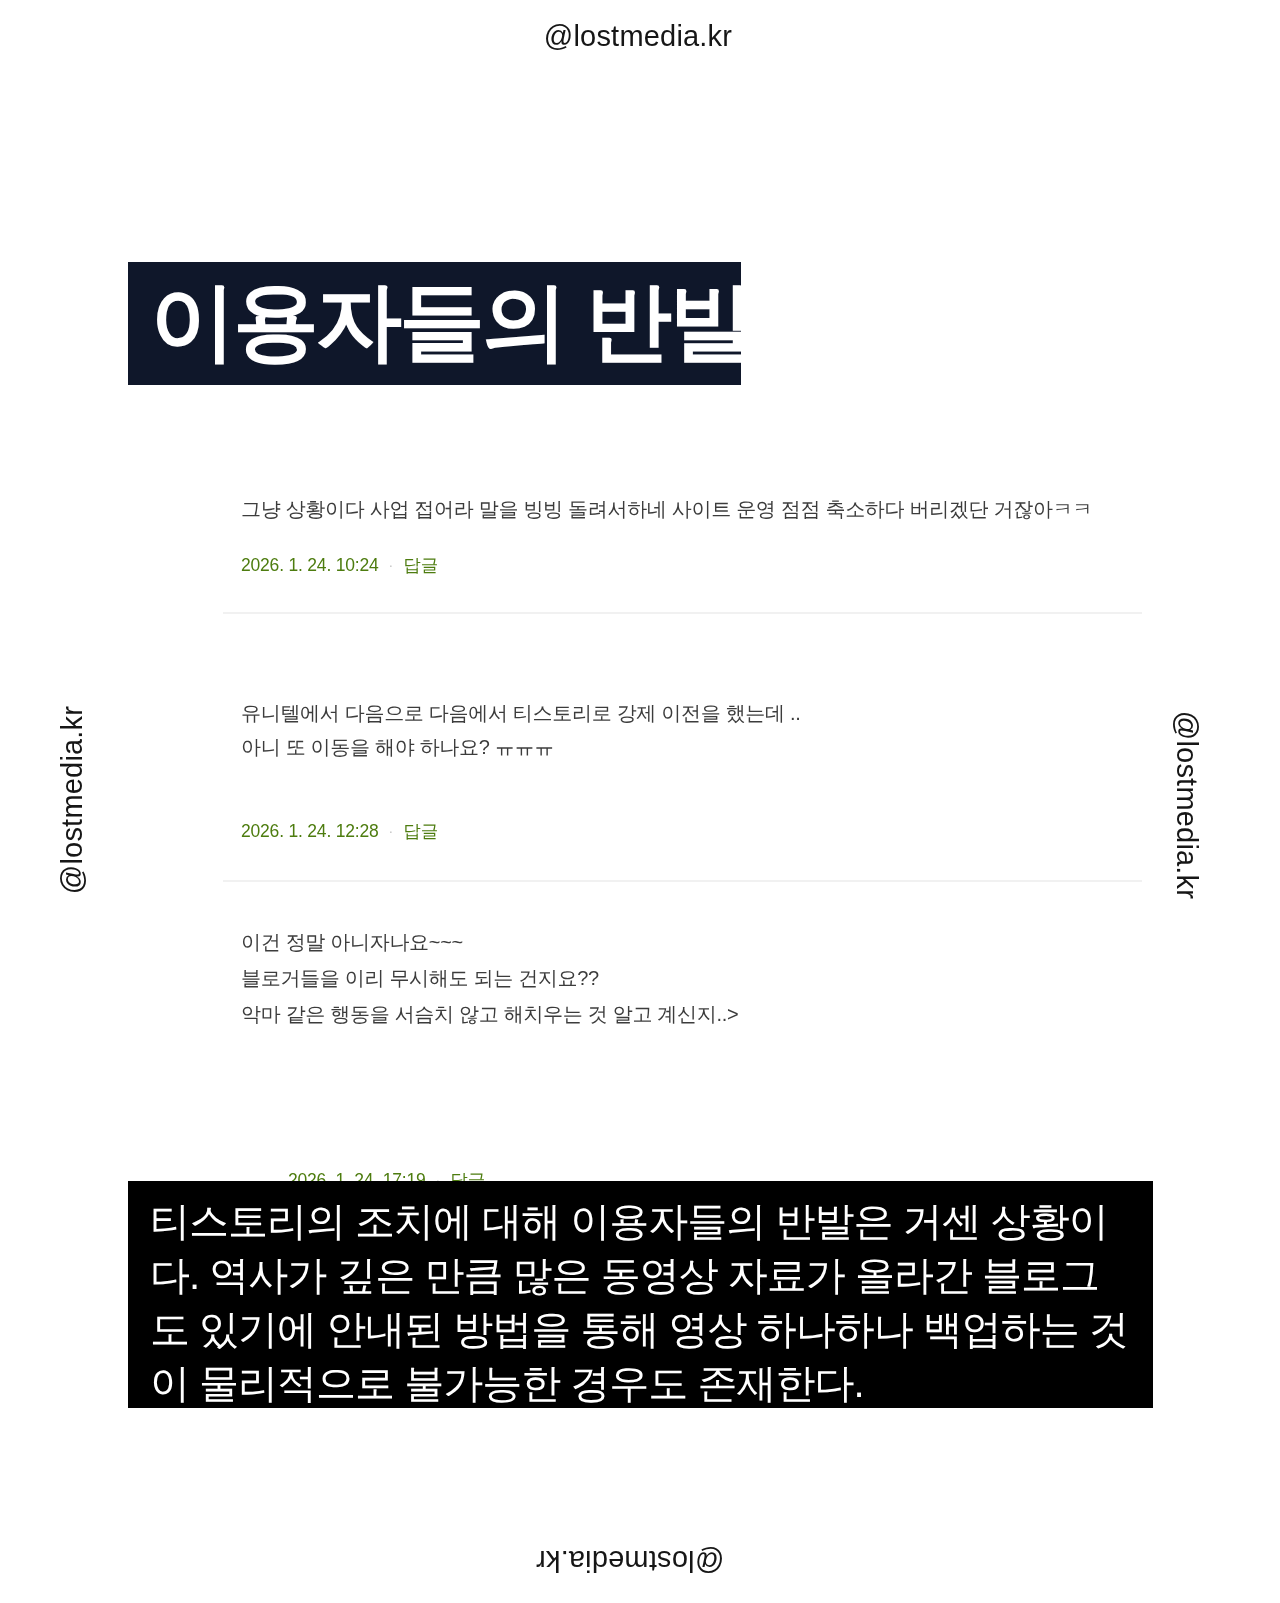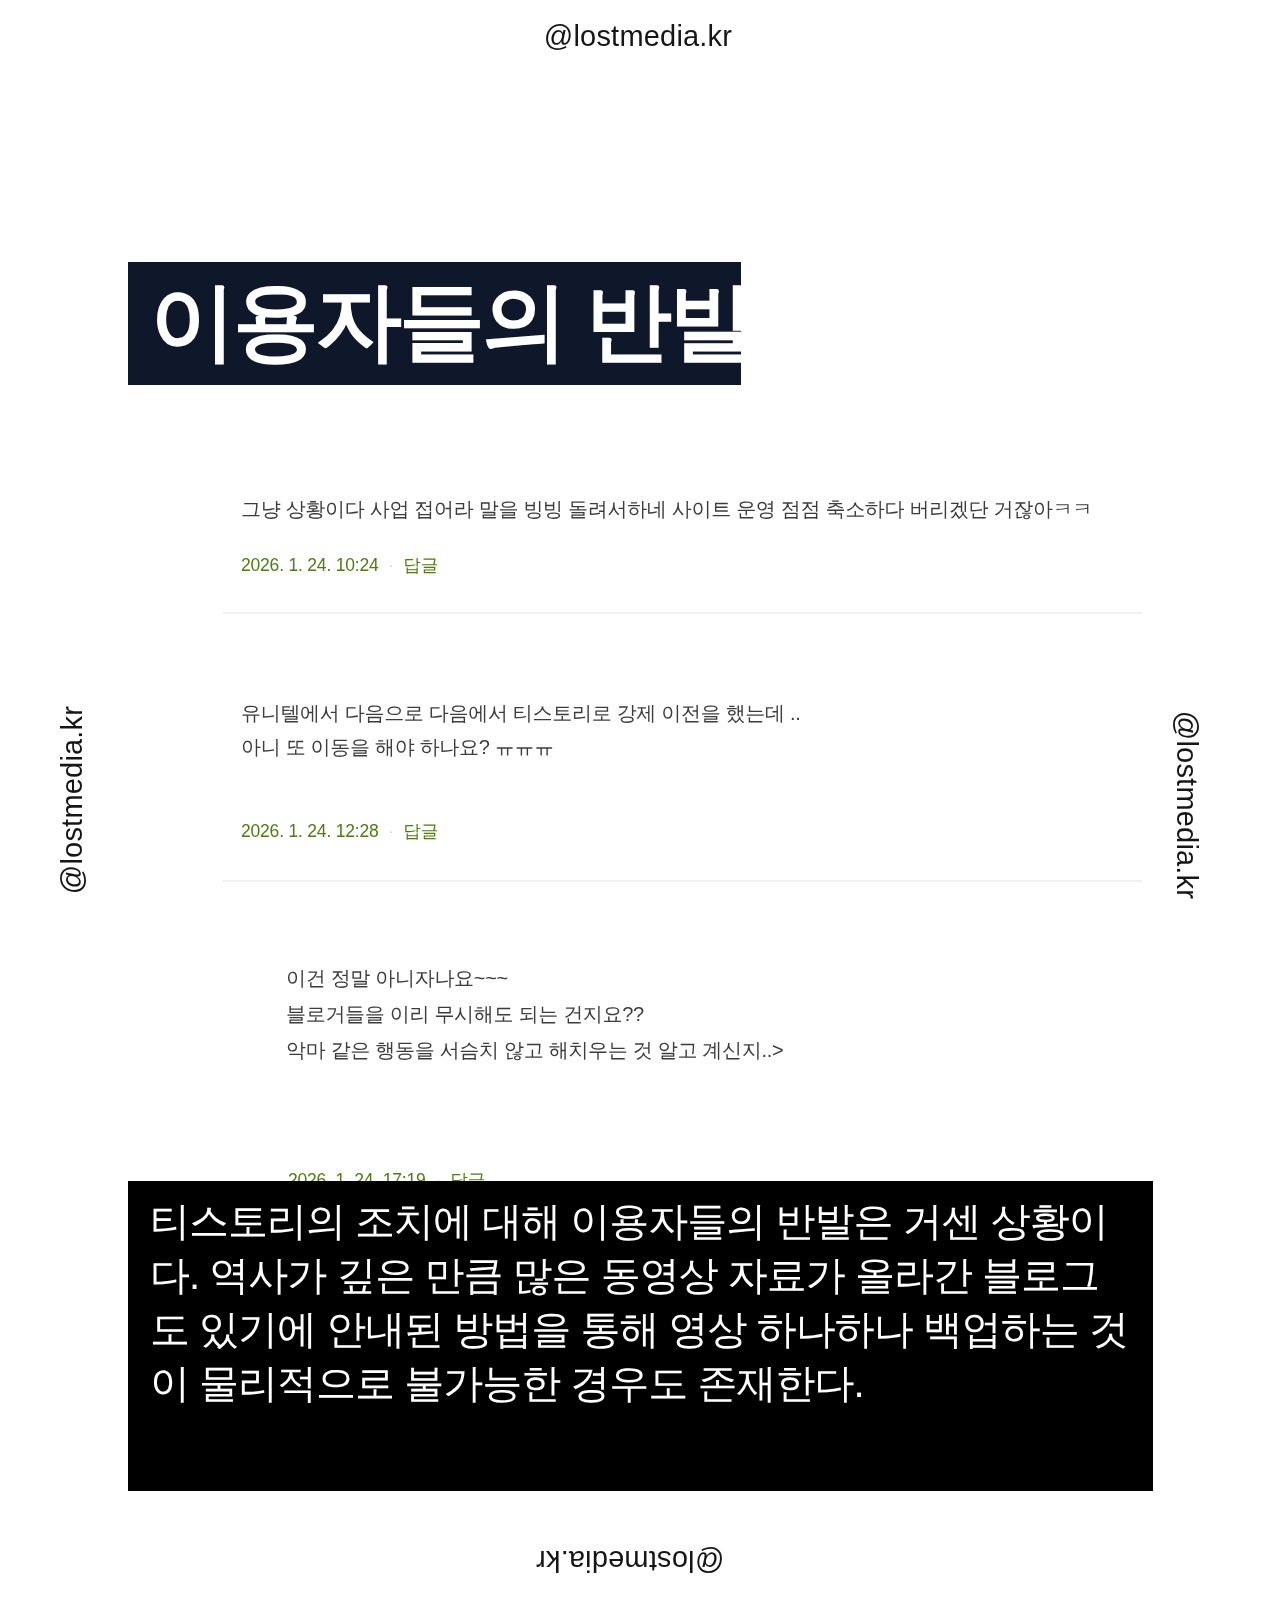--- a/index.html
+++ b/index.html
@@ -48,21 +48,21 @@
     width: 900px;
     color: #3c3c3c;
     font-size: 20px;
     letter-spacing: -0.3px;
   }
   .comment p { margin: 0; }
   .comment.c1 { top: 492px; }
   .comment.c1 p { line-height: 35px; }
   .comment.c2 { top: 696px; }
   .comment.c2 p { line-height: 34px; }
-  .comment.c3 { top: 960px; margin-left: 45px; }
+  .comment.c3 { top: 924px; }
   .comment.c3 p { line-height: 36px; }
 
   .meta {
     position: absolute;
     left: 241px;
     display: flex;
     align-items: center;
     gap: 10px;
     font-size: 17.5px;
     height: 24px;
@@ -80,21 +80,21 @@
     width: 919px;
     height: 2px;
     background: #f1f1f1;
   }
   .divider.d1 { top: 612px; }
   .divider.d2 { top: 880px; }
 
   .summary-box {
     position: absolute;
     left: 128px; top: 1181px;
-    width: 1025px; height: 310px;
+    width: 1025px; height: 227px;
     background: #000000;
     padding: 13px 22px;
     overflow: hidden;
   }
   .summary-box .summary-text {
     color: #ffffff;
     font-size: 40px;
     font-weight: 500;
     line-height: 54px;
     letter-spacing: -1px;

